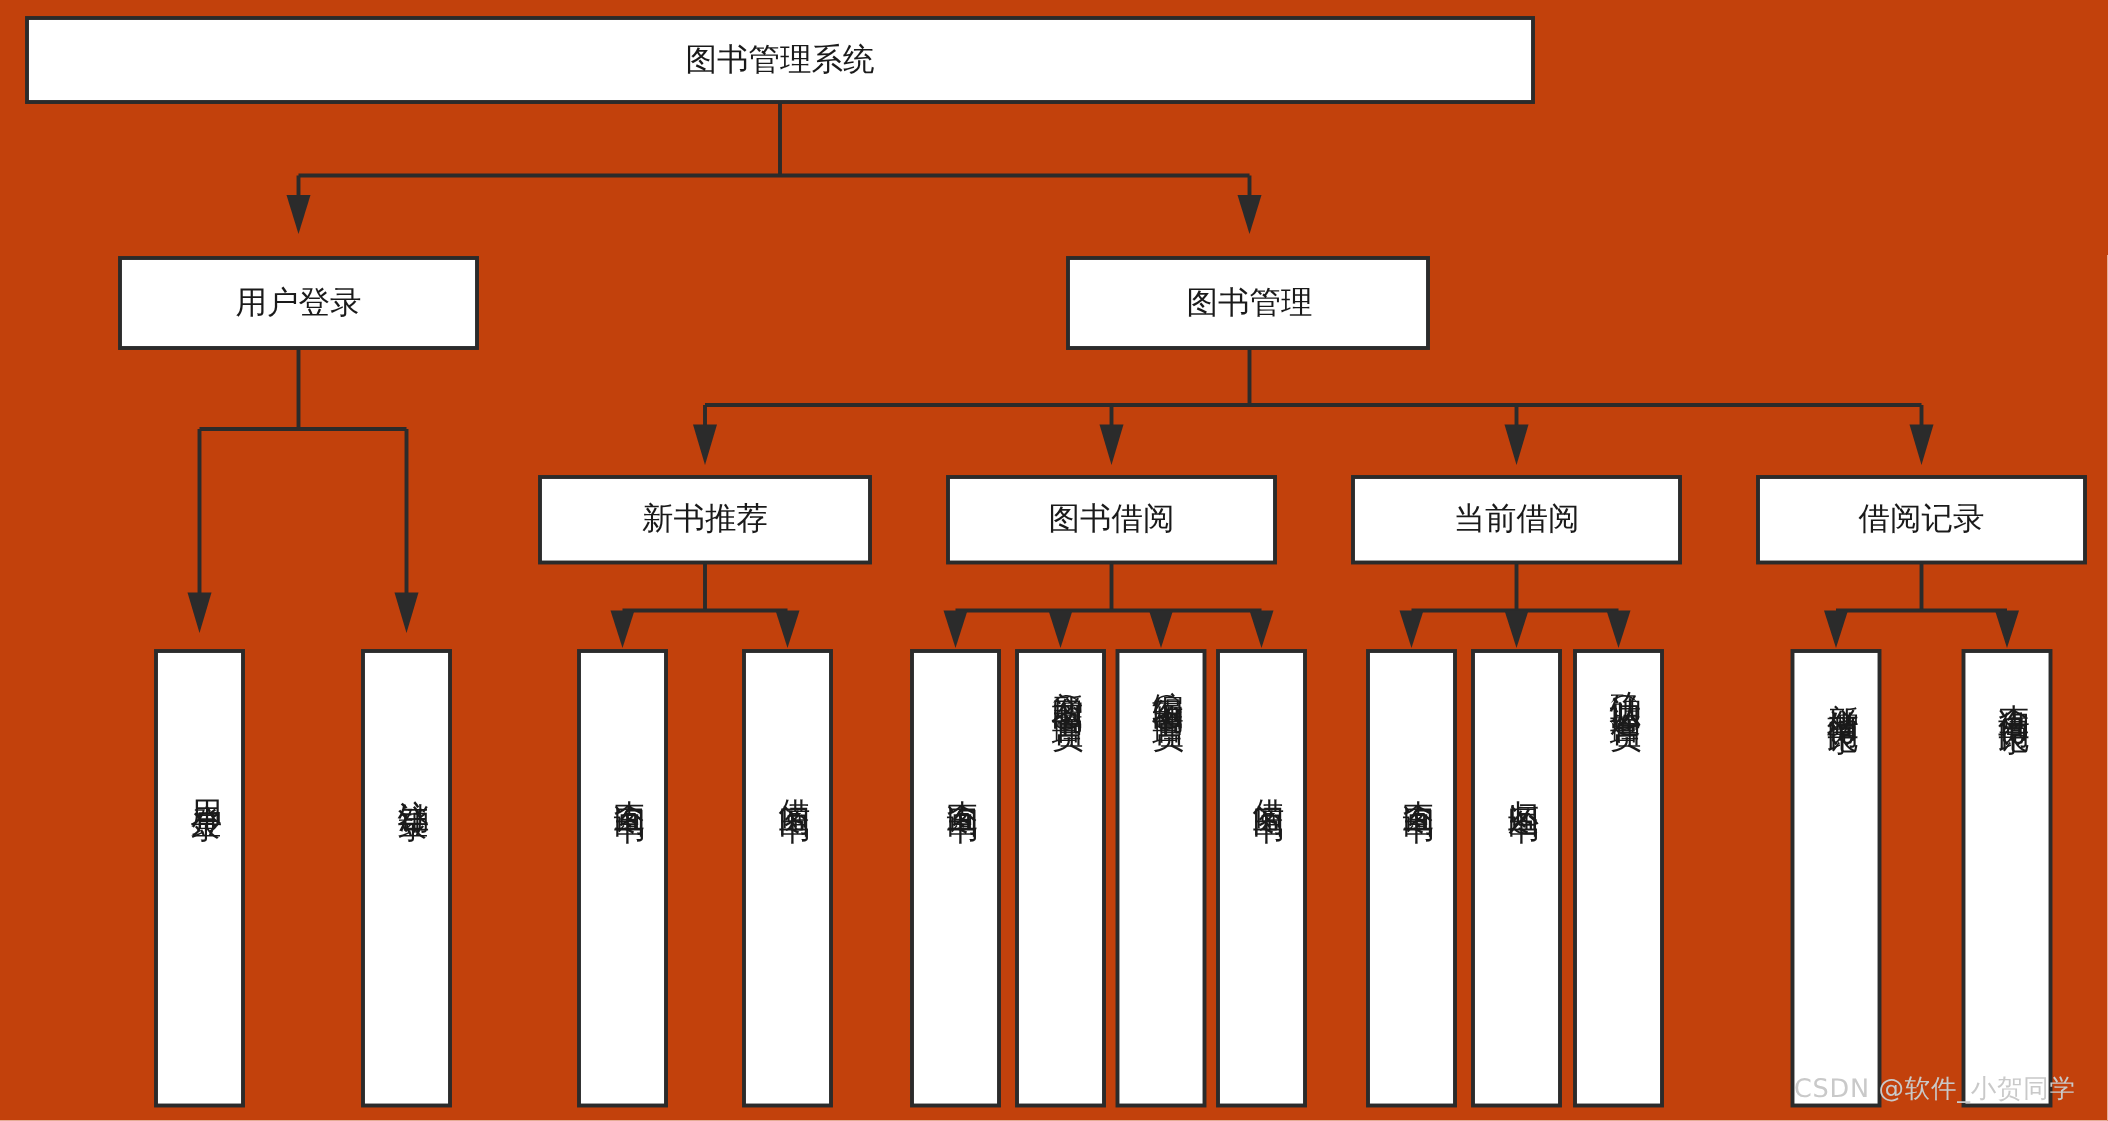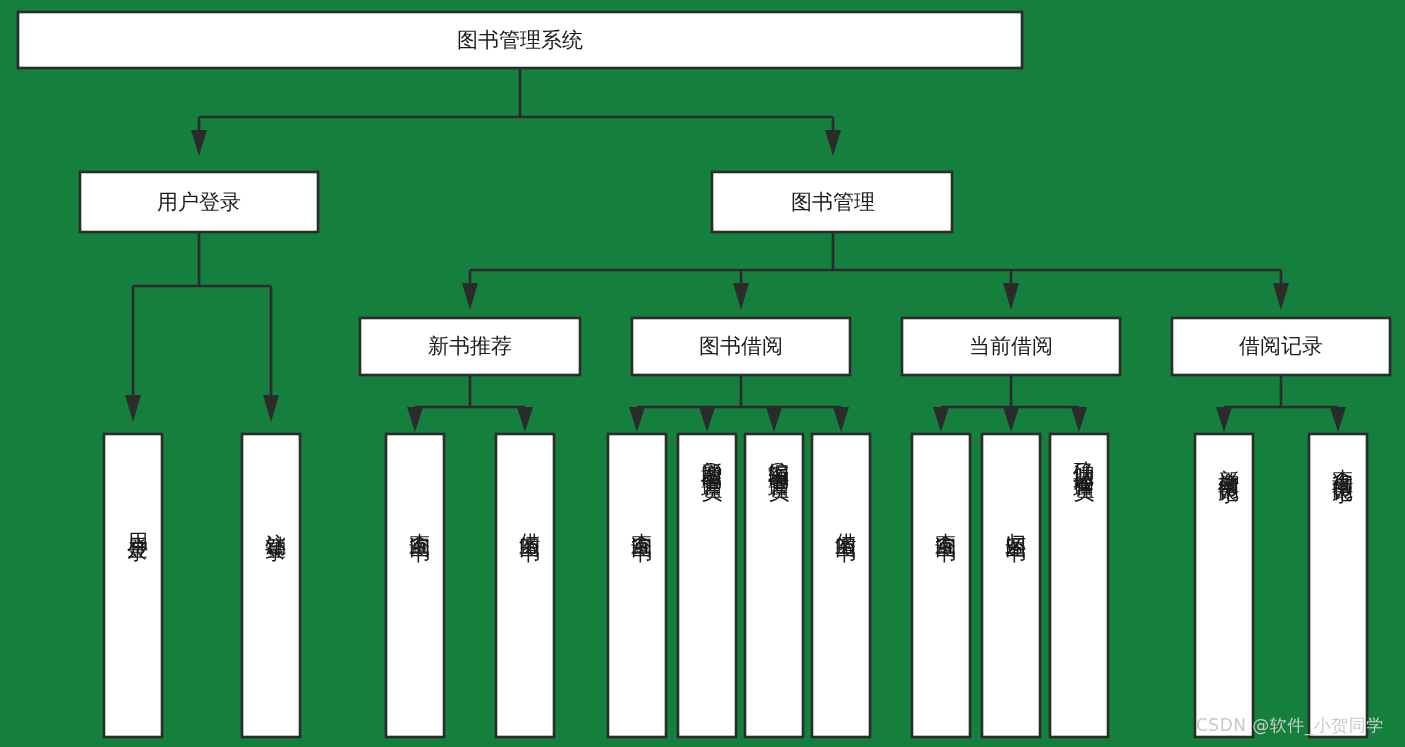--- a/index.html
+++ b/index.html
@@ -4,21 +4,21 @@
 <style>
   html, body {
     margin: 0;
     padding: 0;
     background: #ffffff;
   }
   #page {
     position: relative;
     width: 1405px;
     height: 747px;
-    background: #15803d;
+    background: #c2410c;
     font-family: "DejaVu Sans", "Liberation Sans", sans-serif;
     overflow: hidden;
   }
   svg.diagram {
     position: absolute;
     left: 0;
     top: 0;
     width: 1405px;
     height: 747px;
   }

